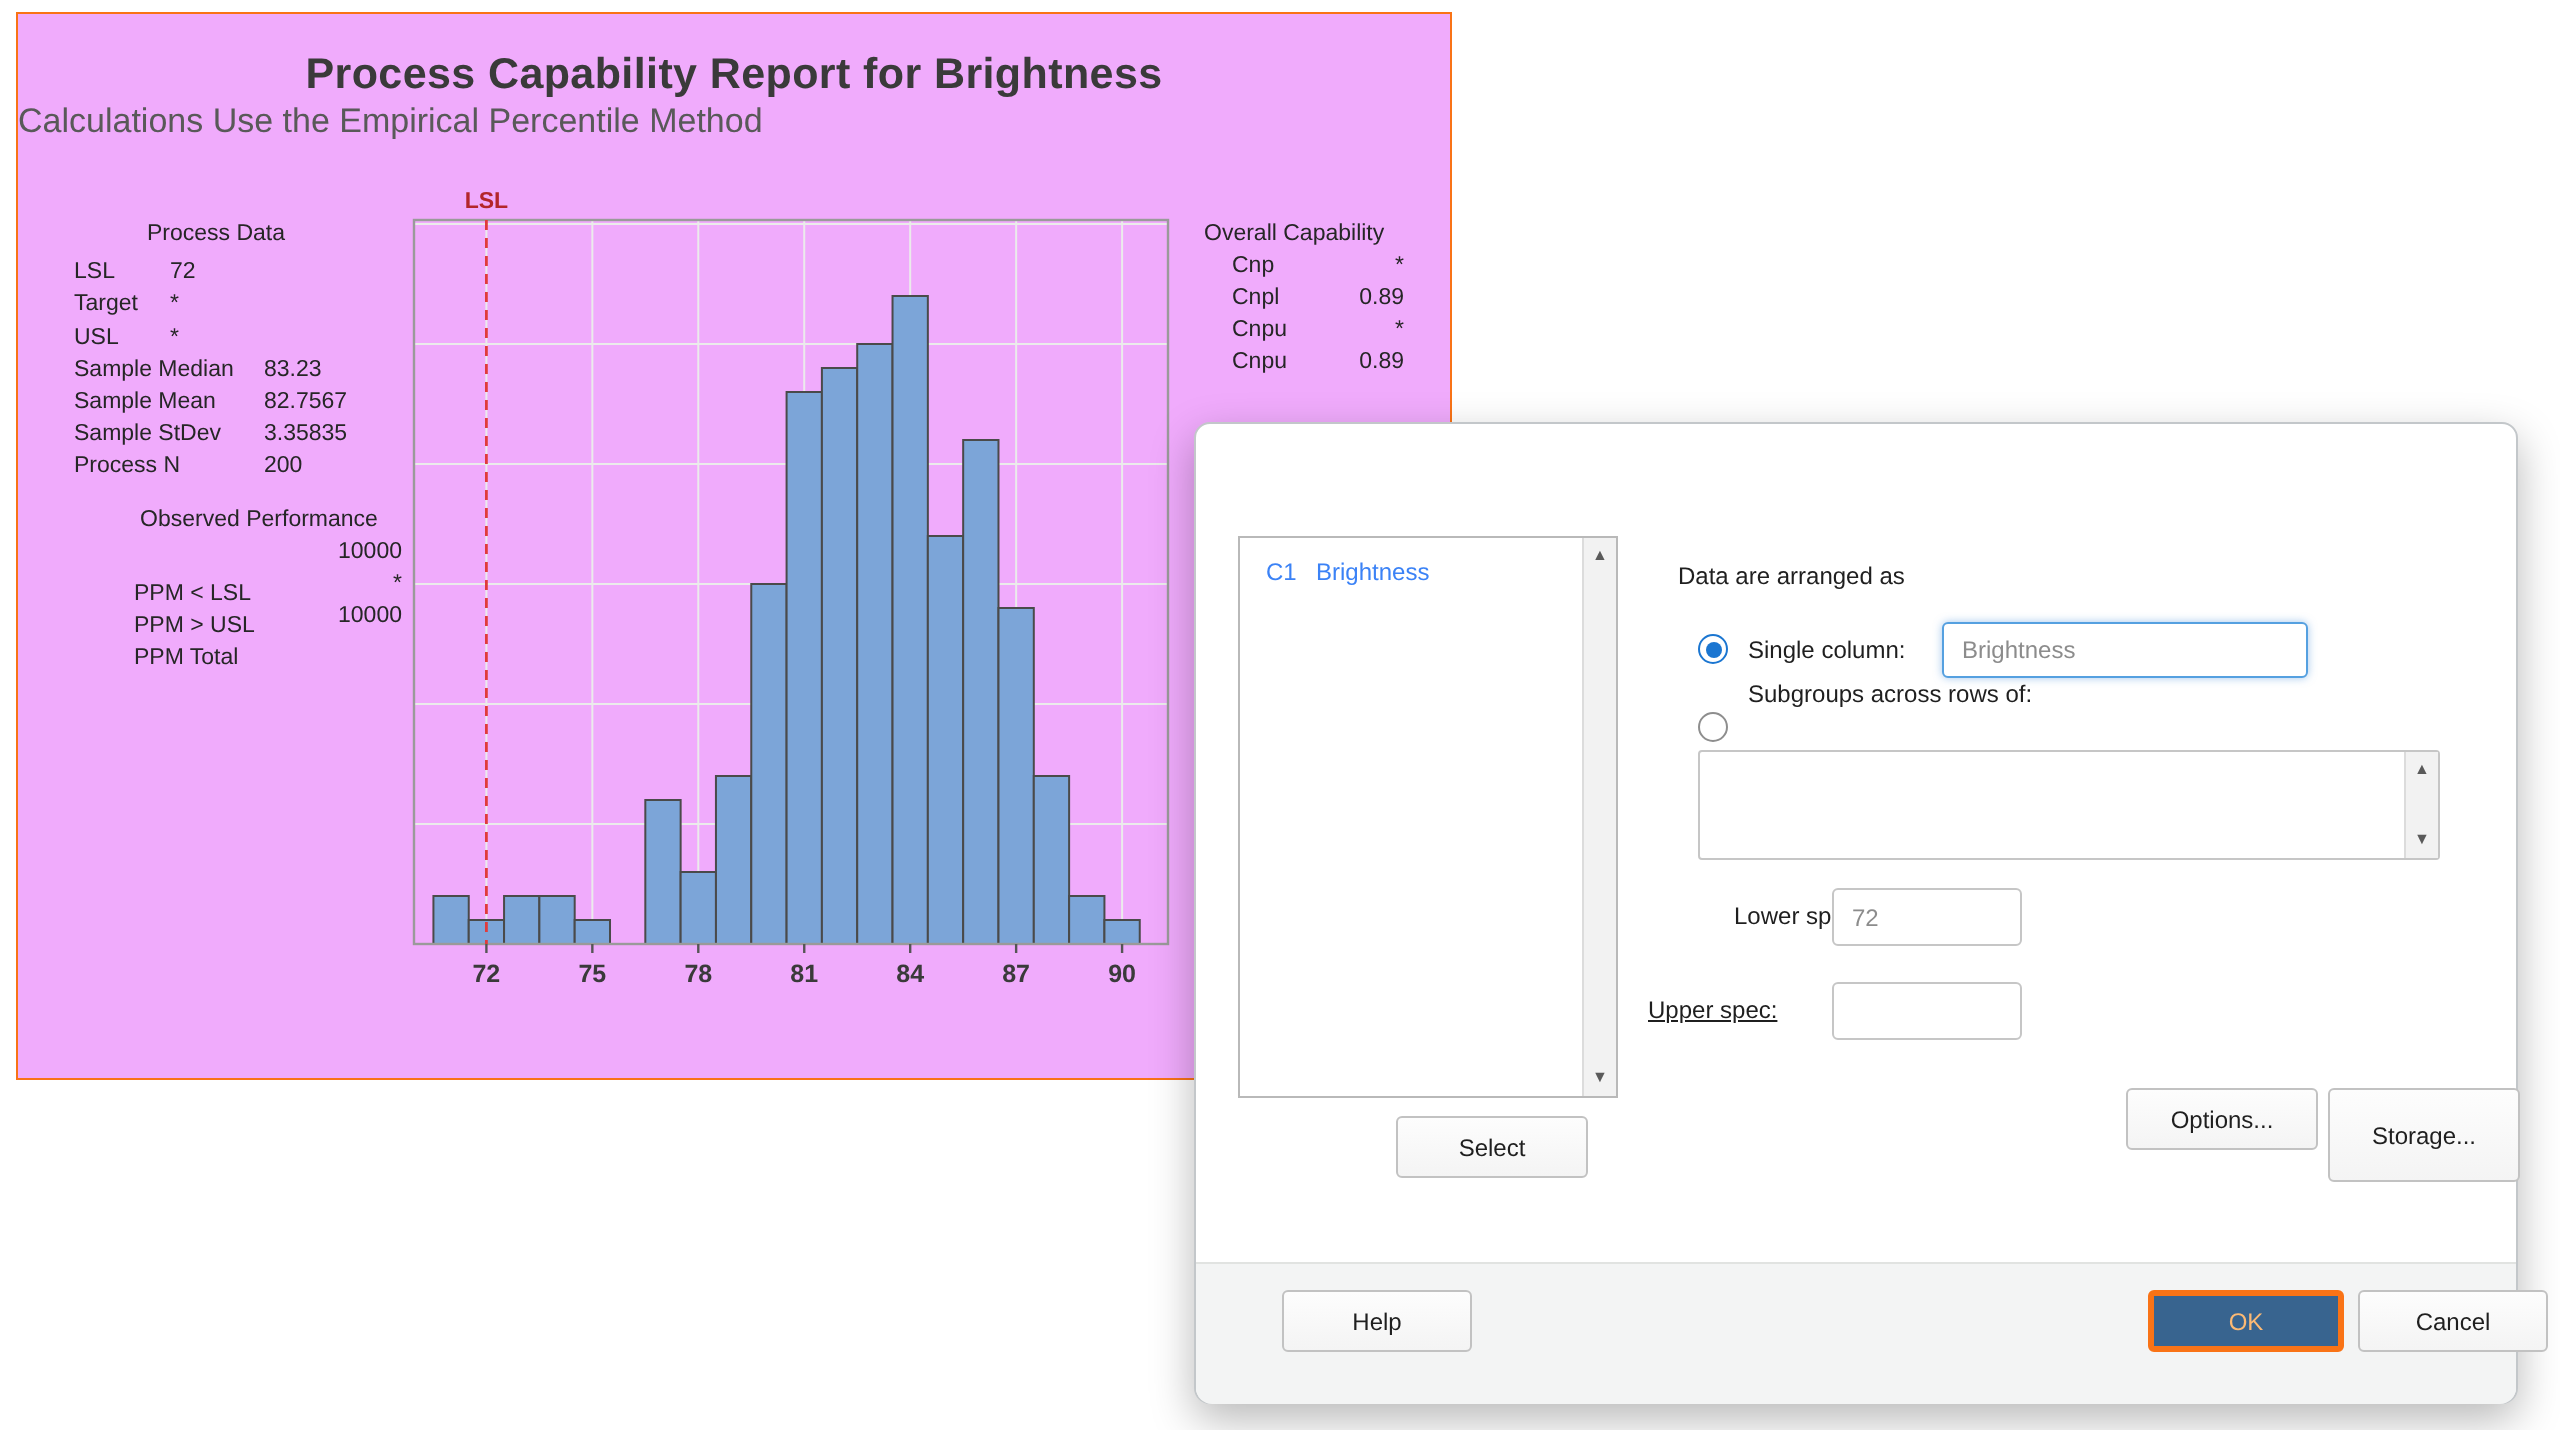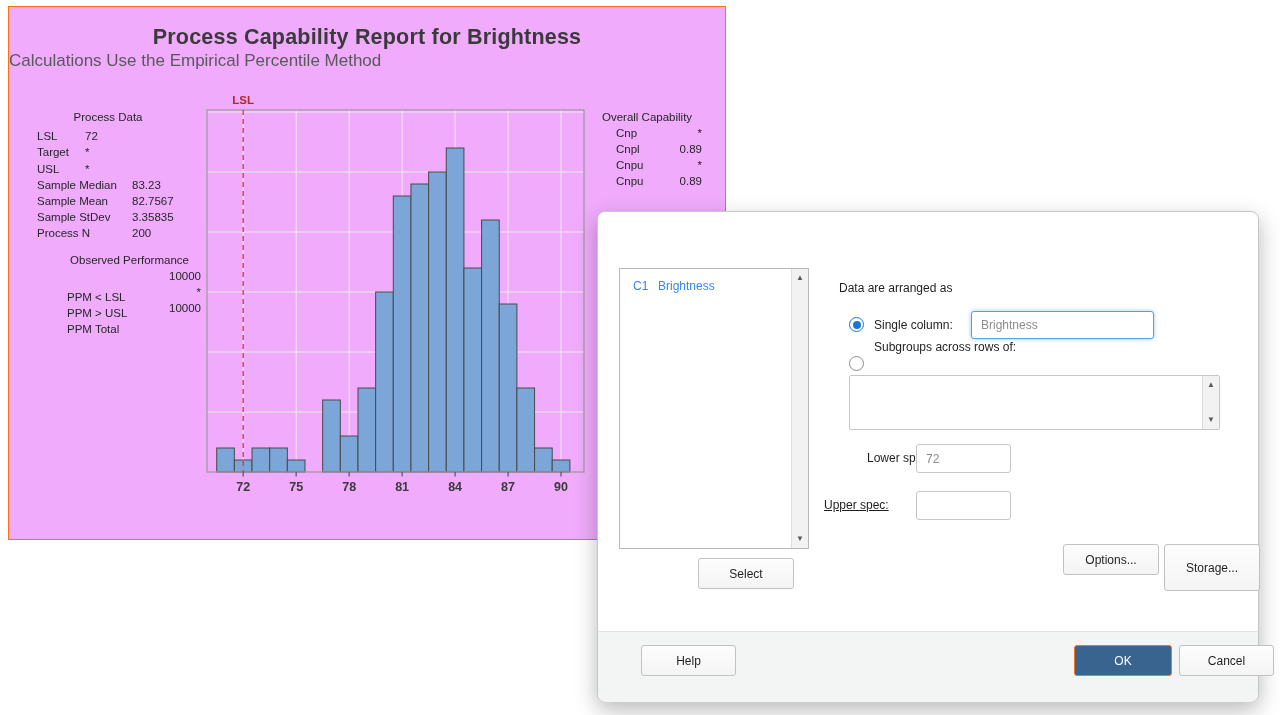--- a/index.html
+++ b/index.html
@@ -49,21 +49,21 @@
   .dlabel{position:absolute;font-size:12px;color:#1f1f1f;white-space:nowrap;}
   .radio{position:absolute;width:13px;height:13px;border-radius:50%;background:#fff;border:1px solid #8e8e8e;}
   .radio.sel{border:1px solid #1b76d1;}
   .radio.sel .dot{position:absolute;left:2.5px;top:2.5px;width:8px;height:8px;border-radius:50%;background:#1b76d1;}
   .tinput{position:absolute;background:#fff;border:1px solid #c6c6c6;border-radius:3px;font-size:12px;color:#8c8c8c;
           font-family:"Liberation Sans","DejaVu Sans",sans-serif;padding:0 0 0 9px;box-sizing:border-box;outline:none;}
   .tinput.focused{border:1px solid #55a0e0;box-shadow:0 0 4px rgba(85,152,221,.55);}
   .tarea{position:absolute;left:251px;top:163px;width:371px;height:55px;background:#fff;border:1px solid #c6c6c6;border-radius:2px;box-sizing:border-box;}
   .btn{position:absolute;background:linear-gradient(#fdfdfd,#f4f4f4);border:1px solid #c2c2c2;border-radius:3px;
        font-size:12px;color:#1f1f1f;font-family:"Liberation Sans","DejaVu Sans",sans-serif;text-align:center;margin-left:30px;}
-  .btn.primary{background:#38648f;border:1px solid #f97316;color:#ffffff;}
+  .btn.primary{background:#38648f;border:3px solid #f97316;color:#fdba74;}
   .dfooter{position:absolute;left:0;right:0;top:419px;height:70px;background:#f3f4f4;border-top:1px solid #e1e3e1;border-radius:0 0 8px 8px;}
 </style>
 </head>
 <body>
 
 <div id="stage">
 
   <div class="card">
     <div class="rep-title">Process Capability Report for Brightness</div>
     <div class="rep-subtitle">Calculations Use the Empirical Percentile Method</div>

